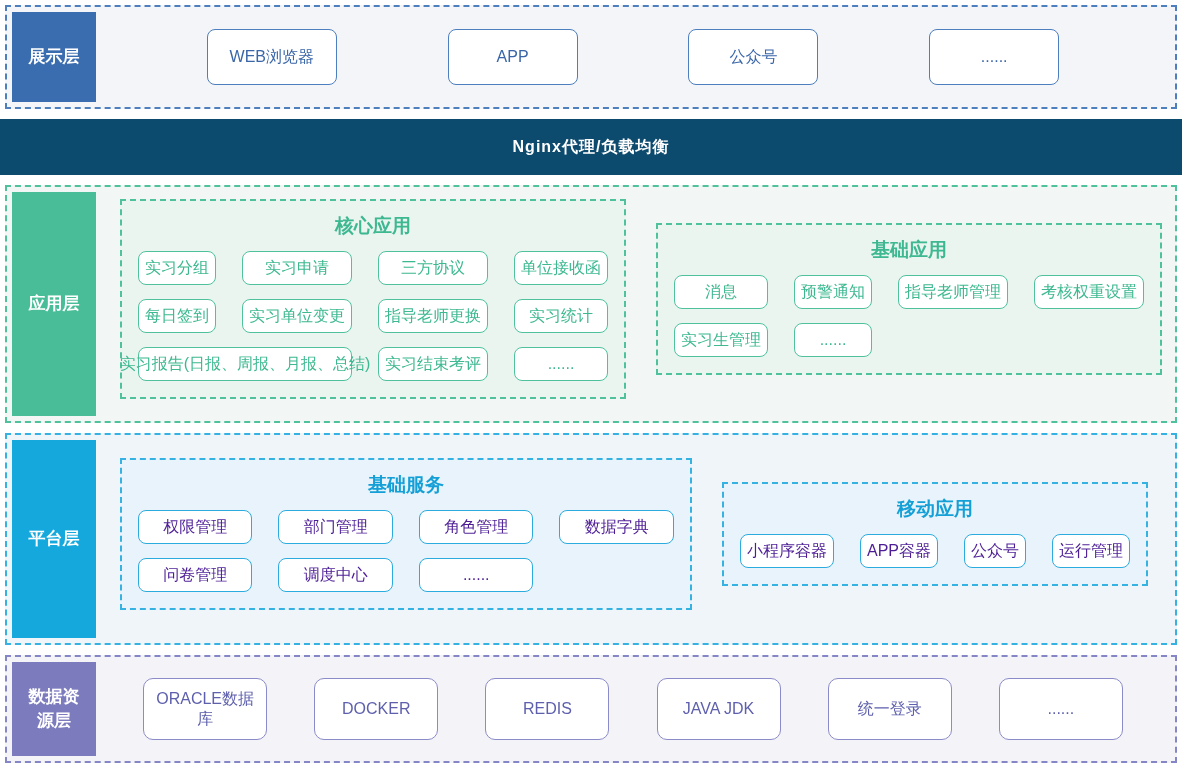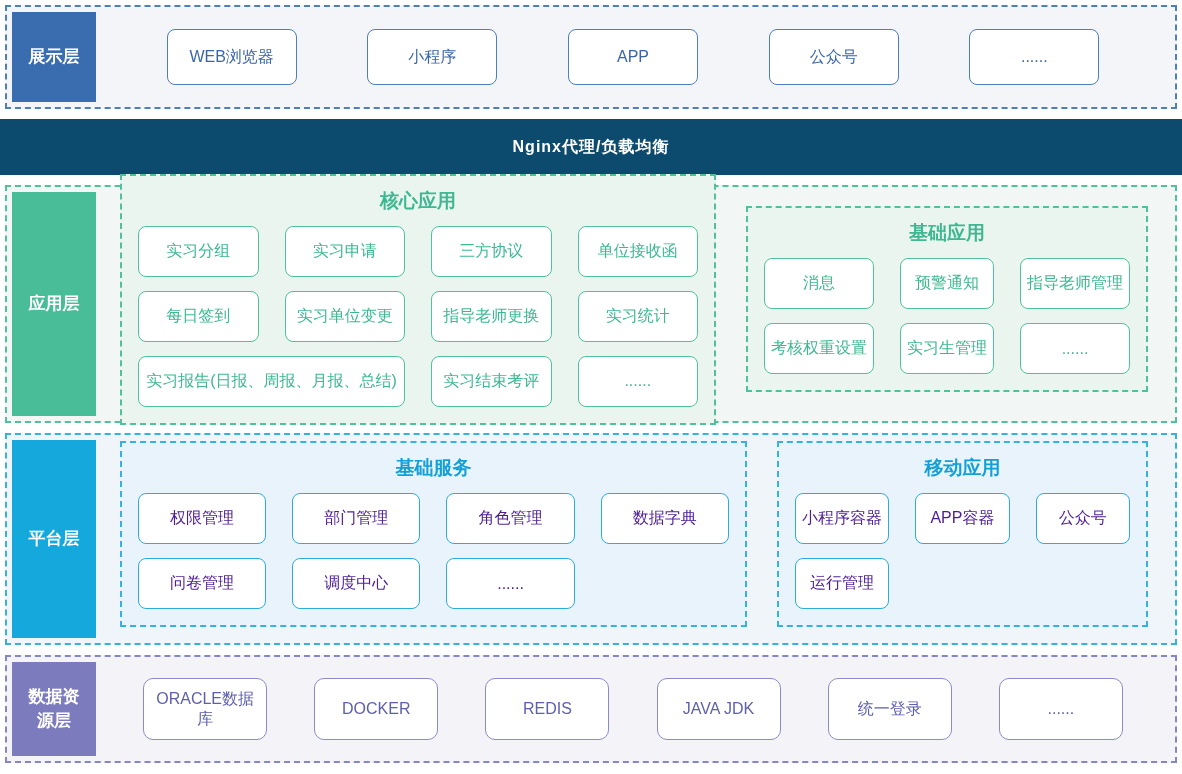--- a/index.html
+++ b/index.html
@@ -55,23 +55,23 @@
     border:2px dashed;display:flex;flex-direction:column;
     padding:10px 16px 16px 16px;
   }
   .group-core{flex:640 0 0;}
   .group-side{flex:363 0 0;}
   .group-title{
     text-align:center;font-weight:bold;font-size:19px;
     margin:2px 0 12px 0;
   }
   .grid4{display:grid;grid-template-columns:repeat(4,1fr);column-gap:26px;row-gap:14px;align-content:start;}
-  .grid2{display:grid;grid-template-columns:repeat(3,1fr);column-gap:26px;row-gap:14px;align-content:start;}
+  .grid2{display:grid;grid-template-columns:repeat(4,1fr);column-gap:26px;row-gap:14px;align-content:start;}
   .gchip{
-    box-sizing:border-box;height:51px;background:#ffffff;
+    box-sizing:border-box;height:34px;background:#ffffff;
     border:1.5px solid;border-radius:8px;
     display:flex;align-items:center;justify-content:center;
     font-size:16px;white-space:nowrap;padding:0 6px;
   }
   .span2{grid-column:span 2;}
 
   
   .t-blue{border-color:#4d7ebe;background:#f3f5f8;}
   .t-blue .layer-label{background:#3a6cb0;}
   .t-blue .chip{border-color:#4d7ebe;color:#3a66a8;}
@@ -99,21 +99,20 @@
 </style>
 </head>
 <body>
 
 <div class="page">
 
   <div class="layer t-blue h-presentation">
     <div class="layer-label">展示层</div>
     <div class="layer-content chip-row">
       <div class="chip chip-lg">WEB浏览器</div>
-      <div class="chip chip-lg">小程序</div>
       <div class="chip chip-lg">APP</div>
       <div class="chip chip-lg">公众号</div>
       <div class="chip chip-lg">......</div>
     </div>
   </div>
 
   <div class="nginx-bar">Nginx代理/负载均衡</div>
 
   <div class="layer t-green h-application">
     <div class="layer-label">应用层</div>

